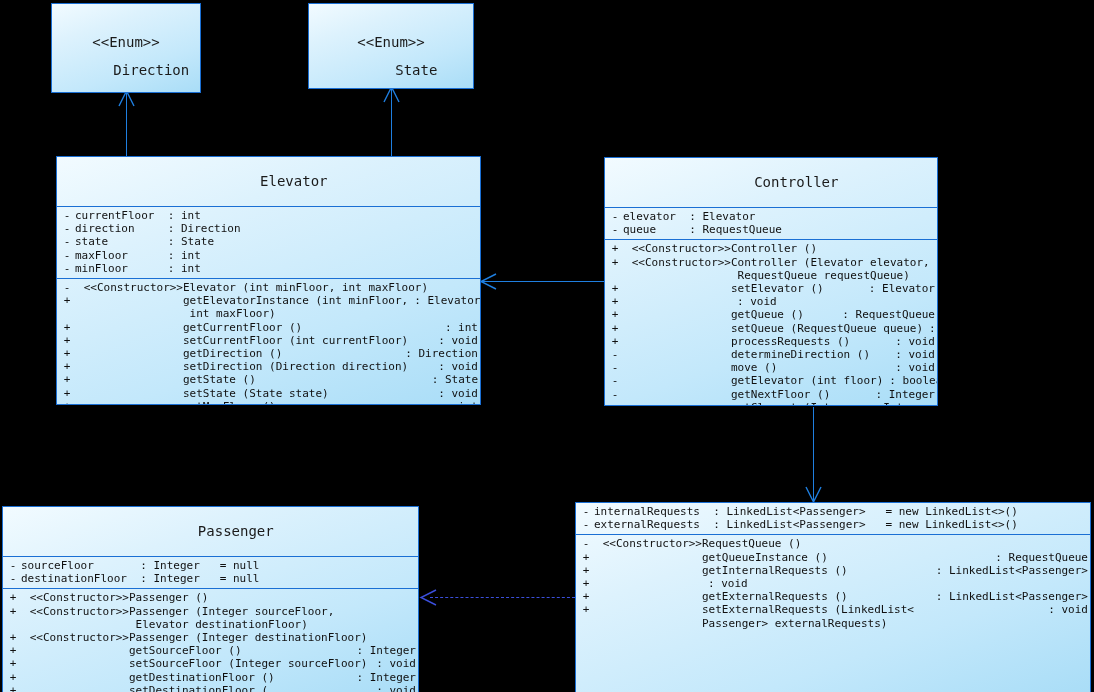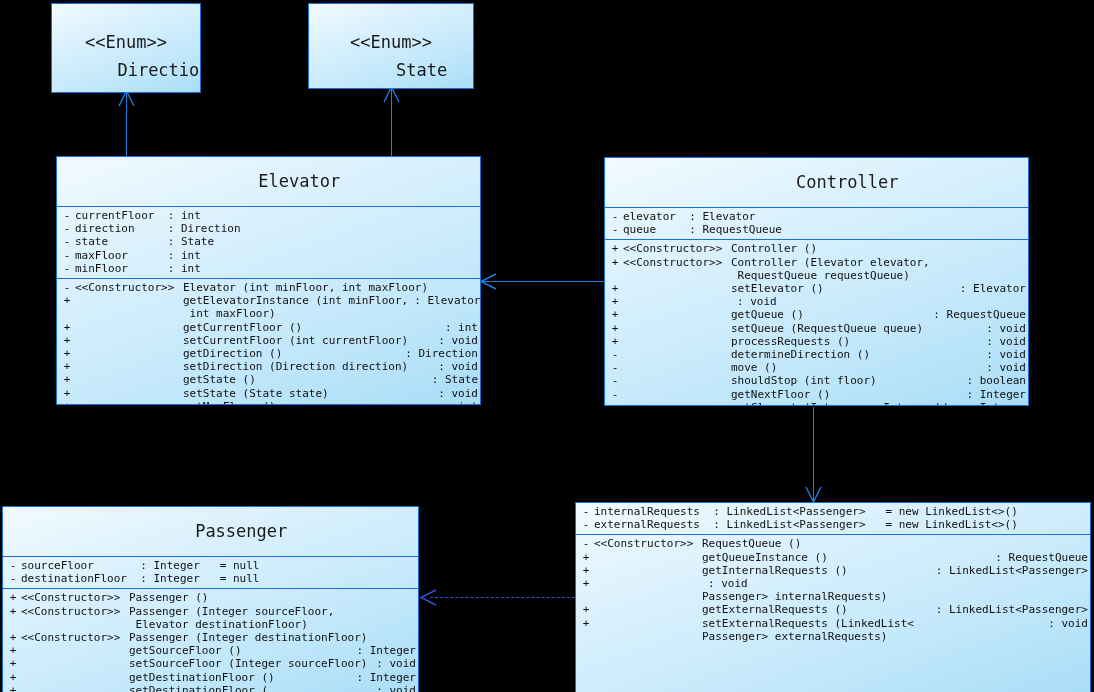--- a/index.html
+++ b/index.html
@@ -20,21 +20,21 @@
   .uml-box {
     position: absolute;
     box-sizing: border-box;
     border: 1px solid #1a6fd4;
     background: linear-gradient(160deg, #f2fbff 0%, #ddf2fd 28%, #c3e8fb 68%, #a9ddf7 100%);
     overflow: hidden;
   }
   .uml-title {
     text-align: center;
     color: #1a1a1a;
-    font-size: 17px;
+    font-size: 14px;
     line-height: 14px;
     padding: 3px 4px 4px 4px;
     border-bottom: 1px solid #1a6fd4;
     white-space: pre;
   }
   .uml-title .stereo {
     display: block;
   }
   .uml-compartment {
     border-bottom: 1px solid #1a6fd4;
@@ -55,20 +55,21 @@
     padding: 0 2px;
   }
   .vis {
     width: 16px;
     flex: 0 0 16px;
     text-align: center;
   }
   .stereocol {
     flex: 0 0 auto;
     white-space: pre;
+    text-align: right;
   }
   .sig {
     flex: 1 1 auto;
     white-space: pre;
   }
   .ret {
     flex: 0 0 auto;
     white-space: pre;
     padding-left: 6px;
   }
@@ -157,40 +158,40 @@
         <div class="row"><span class="vis">+</span><span class="stereocol" style="flex: 0 0 108px;"></span><span class="sig">getCurrentFloor ()</span><span class="ret">: int</span></div>
         <div class="row"><span class="vis">+</span><span class="stereocol" style="flex: 0 0 108px;"></span><span class="sig">setCurrentFloor (int currentFloor)</span><span class="ret">: void</span></div>
         <div class="row"><span class="vis">+</span><span class="stereocol" style="flex: 0 0 108px;"></span><span class="sig">getDirection ()</span><span class="ret">: Direction</span></div>
         <div class="row"><span class="vis">+</span><span class="stereocol" style="flex: 0 0 108px;"></span><span class="sig">setDirection (Direction direction)</span><span class="ret">: void</span></div>
         <div class="row"><span class="vis">+</span><span class="stereocol" style="flex: 0 0 108px;"></span><span class="sig">getState ()</span><span class="ret">: State</span></div>
         <div class="row"><span class="vis">+</span><span class="stereocol" style="flex: 0 0 108px;"></span><span class="sig">setState (State state)</span><span class="ret">: void</span></div>
         <div class="row"><span class="vis">+</span><span class="stereocol" style="flex: 0 0 108px;"></span><span class="sig">getMaxFloor ()</span><span class="ret">: int</span></div>
       </div>
   </div>
 
-  <div class="uml-box" style="left:604px; top:157px; width:425px; height:249px;">
+  <div class="uml-box" style="left:604px; top:157px; width:334px; height:249px;">
     <div class="uml-title">
       <span>Controller</span>
     </div>
     <div class="uml-compartment" id="controller-attrs">
         <div class="row attr"><span class="vis">-</span><span class="sig">elevator  : Elevator</span></div>
         <div class="row attr"><span class="vis">-</span><span class="sig">queue     : RequestQueue</span></div>
       </div>
     <div class="uml-compartment" id="controller-ops">
         <div class="row"><span class="vis">+</span><span class="stereocol" style="flex: 0 0 108px;">&lt;&lt;Constructor&gt;&gt;</span><span class="sig">Controller ()</span><span class="ret"></span></div>
         <div class="row"><span class="vis">+</span><span class="stereocol" style="flex: 0 0 108px;">&lt;&lt;Constructor&gt;&gt;</span><span class="sig">Controller (Elevator elevator,</span><span class="ret"></span></div>
         <div class="row cont"><span class="vis"></span><span class="stereocol" style="flex: 0 0 108px;"></span><span class="sig"> RequestQueue requestQueue)</span><span class="ret"></span></div>
         <div class="row"><span class="vis">+</span><span class="stereocol" style="flex: 0 0 108px;"></span><span class="sig">setElevator ()</span><span class="ret">: Elevator</span></div>
         <div class="row"><span class="vis">+</span><span class="stereocol" style="flex: 0 0 108px;"></span><span class="ret">: void</span></div>
         <div class="row"><span class="vis">+</span><span class="stereocol" style="flex: 0 0 108px;"></span><span class="sig">getQueue ()</span><span class="ret">: RequestQueue</span></div>
         <div class="row"><span class="vis">+</span><span class="stereocol" style="flex: 0 0 108px;"></span><span class="sig">setQueue (RequestQueue queue)</span><span class="ret">: void</span></div>
         <div class="row"><span class="vis">+</span><span class="stereocol" style="flex: 0 0 108px;"></span><span class="sig">processRequests ()</span><span class="ret">: void</span></div>
         <div class="row"><span class="vis">-</span><span class="stereocol" style="flex: 0 0 108px;"></span><span class="sig">determineDirection ()</span><span class="ret">: void</span></div>
         <div class="row"><span class="vis">-</span><span class="stereocol" style="flex: 0 0 108px;"></span><span class="sig">move ()</span><span class="ret">: void</span></div>
-        <div class="row"><span class="vis">-</span><span class="stereocol" style="flex: 0 0 108px;"></span><span class="sig">shouldStop (int floor)</span><span class="ret">: boolean</span></div>
+        <div class="row"><span class="vis">-</span><span class="stereocol" style="flex: 0 0 108px;"></span><span class="sig">getElevator (int floor)</span><span class="ret">: boolean</span></div>
         <div class="row"><span class="vis">-</span><span class="stereocol" style="flex: 0 0 108px;"></span><span class="sig">getNextFloor ()</span><span class="ret">: Integer</span></div>
         <div class="row"><span class="vis">-</span><span class="stereocol" style="flex: 0 0 108px;"></span><span class="sig">getClosest (Integer a, Integer b)</span><span class="ret">: Integer</span></div>
       </div>
   </div>
 
   <div class="uml-box" style="left:2px; top:506px; width:417px; height:188px;">
     <div class="uml-title">
       <span>Passenger</span>
     </div>
     <div class="uml-compartment" id="passenger-attrs">
@@ -212,20 +213,19 @@
   <div class="uml-box" style="left:575px; top:502px; width:516px; height:192px;">
     <div class="uml-compartment" id="rq-attrs">
         <div class="row attr"><span class="vis">-</span><span class="sig">internalRequests  : LinkedList&lt;Passenger&gt;   = new LinkedList&lt;&gt;()</span></div>
         <div class="row attr"><span class="vis">-</span><span class="sig">externalRequests  : LinkedList&lt;Passenger&gt;   = new LinkedList&lt;&gt;()</span></div>
       </div>
     <div class="uml-compartment" id="rq-ops">
         <div class="row"><span class="vis">-</span><span class="stereocol" style="flex: 0 0 108px;">&lt;&lt;Constructor&gt;&gt;</span><span class="sig">RequestQueue ()</span><span class="ret"></span></div>
         <div class="row"><span class="vis">+</span><span class="stereocol" style="flex: 0 0 108px;"></span><span class="sig">getQueueInstance ()</span><span class="ret">: RequestQueue</span></div>
         <div class="row"><span class="vis">+</span><span class="stereocol" style="flex: 0 0 108px;"></span><span class="sig">getInternalRequests ()</span><span class="ret">: LinkedList&lt;Passenger&gt;</span></div>
         <div class="row"><span class="vis">+</span><span class="stereocol" style="flex: 0 0 108px;"></span><span class="ret">: void</span></div>
-        <div class="row cont"><span class="vis"></span><span class="stereocol" style="flex: 0 0 108px;"></span><span class="sig">Passenger&gt; internalRequests)</span><span class="ret"></span></div>
         <div class="row"><span class="vis">+</span><span class="stereocol" style="flex: 0 0 108px;"></span><span class="sig">getExternalRequests ()</span><span class="ret">: LinkedList&lt;Passenger&gt;</span></div>
         <div class="row"><span class="vis">+</span><span class="stereocol" style="flex: 0 0 108px;"></span><span class="sig">setExternalRequests (LinkedList&lt;</span><span class="ret">: void</span></div>
         <div class="row cont"><span class="vis"></span><span class="stereocol" style="flex: 0 0 108px;"></span><span class="sig">Passenger&gt; externalRequests)</span><span class="ret"></span></div>
       </div>
   </div>
 
 </div>
 
 </body></html>

